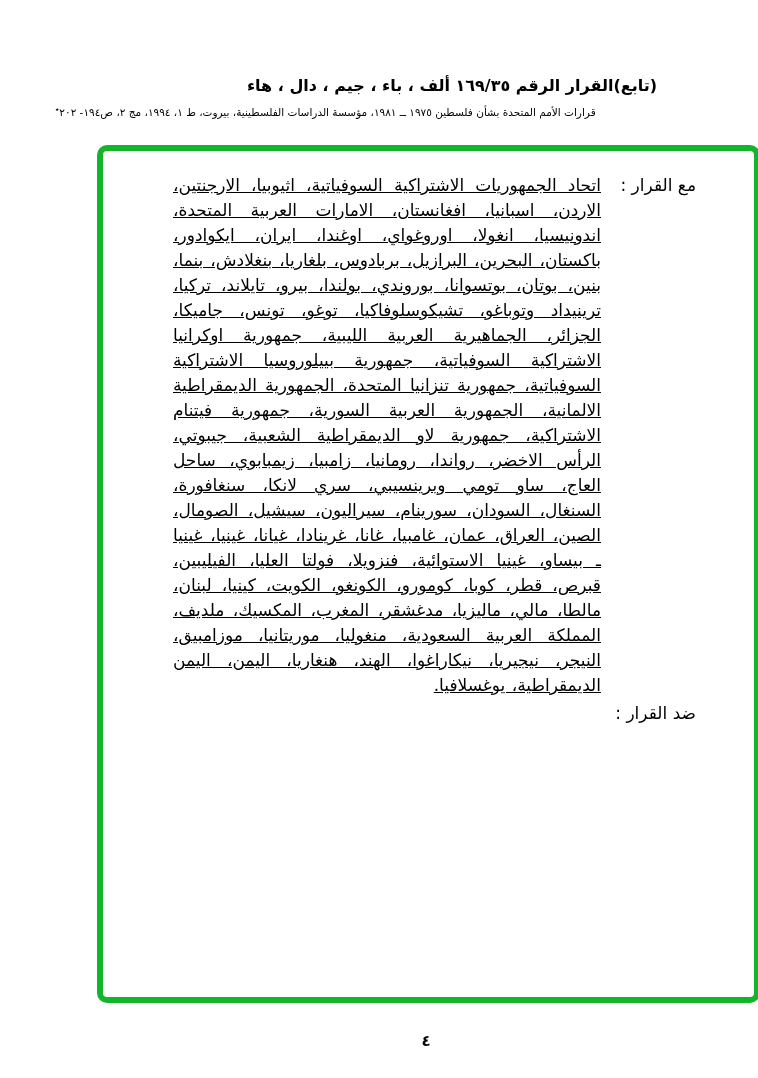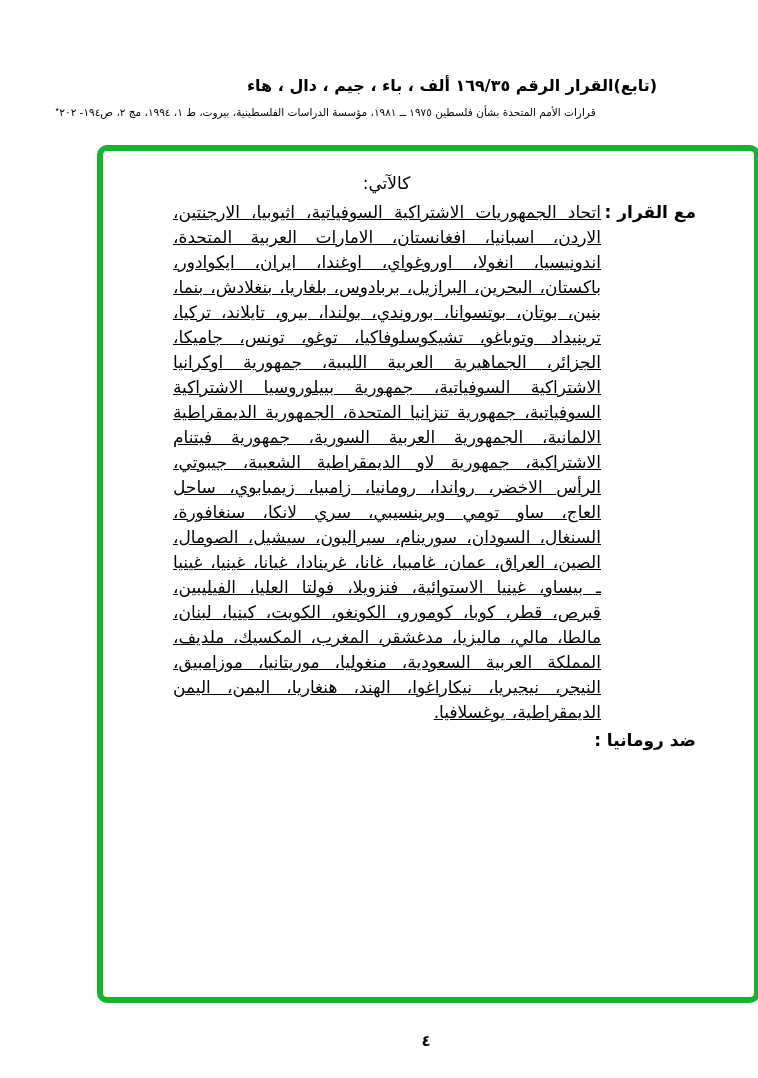--- a/index.html
+++ b/index.html
@@ -69,21 +69,20 @@
     direction: rtl;
     font-size: 17px;
     line-height: 25px;
   }
   .entry + .entry {
     margin-top: 3px;
   }
   .entry-label {
     flex: 0 0 95px;
     white-space: nowrap;
-    font-weight: bold;
   }
   .entry-text {
     flex: 1 1 auto;
     text-align: justify;
     text-align-last: right;
     word-spacing: 1px;
     text-decoration: underline;
   }
   .page-number {
     position: absolute;
@@ -101,28 +100,27 @@
 <div class="page">
 
   <h1 class="doc-title">(تابع)القرار الرقم ١٦٩/٣٥ ألف ، باء ، جيم ، دال ، هاء</h1>
 
   <div class="doc-source">
     <span>قرارات الأمم المتحدة بشأن فلسطين ١٩٧٥ ــ ١٩٨١، مؤسسة الدراسات الفلسطينية، بيروت، ط ١، ١٩٩٤، مج ٢، ص١٩٤- ٢٠٢</span><span class="fn-mark">٭</span>
   </div>
 
   <div class="content-box">
 
-    <div class="box-intro">كالآتي:</div>
 
     <div class="entry">
       <div class="entry-label">مع القرار :</div>
       <div class="entry-text">اتحاد الجمهوريات الاشتراكية السوفياتية، اثيوبيا، الارجنتين، الاردن، اسبانيا، افغانستان، الامارات العربية المتحدة، اندونيسيا، انغولا، اوروغواي، اوغندا، ايران، ايكوادور، باكستان، البحرين، البرازيل، بربادوس، بلغاريا، بنغلادش، بنما، بنين، بوتان، بوتسوانا، بوروندي، بولندا، بيرو، تايلاند، تركيا، ترينيداد وتوباغو، تشيكوسلوفاكيا، توغو، تونس، جاميكا، الجزائر، الجماهيرية العربية الليبية، جمهورية اوكرانيا الاشتراكية السوفياتية، جمهورية بييلوروسيا الاشتراكية السوفياتية، جمهورية تنزانيا المتحدة، الجمهورية الديمقراطية الالمانية، الجمهورية العربية السورية، جمهورية فيتنام الاشتراكية، جمهورية لاو الديمقراطية الشعبية، جيبوتي، الرأس الاخضر، رواندا، رومانيا، زامبيا، زيمبابوي، ساحل العاج، ساو تومي وبرينسيبي، سري لانكا، سنغافورة، السنغال، السودان، سورينام، سيراليون، سيشيل، الصومال، الصين، العراق، عمان، غامبيا، غانا، غرينادا، غيانا، غينيا، غينيا ـ بيساو، غينيا الاستوائية، فنزويلا، فولتا العليا، الفيليبين، قبرص، قطر، كوبا، كومورو، الكونغو، الكويت، كينيا، لبنان، مالطا، مالي، ماليزيا، مدغشقر، المغرب، المكسيك، ملديف، المملكة العربية السعودية، منغوليا، موريتانيا، موزامبيق، النيجر، نيجيريا، نيكاراغوا، الهند، هنغاريا، اليمن، اليمن الديمقراطية، يوغسلافيا.</div>
     </div>
 
     <div class="entry">
-      <div class="entry-label">ضد رومانيا :</div>
+      <div class="entry-label">ضد القرار :</div>
     </div>
 
   </div>
 
   <div class="page-number">٤</div>
 
 </div>
 
 </body></html>

